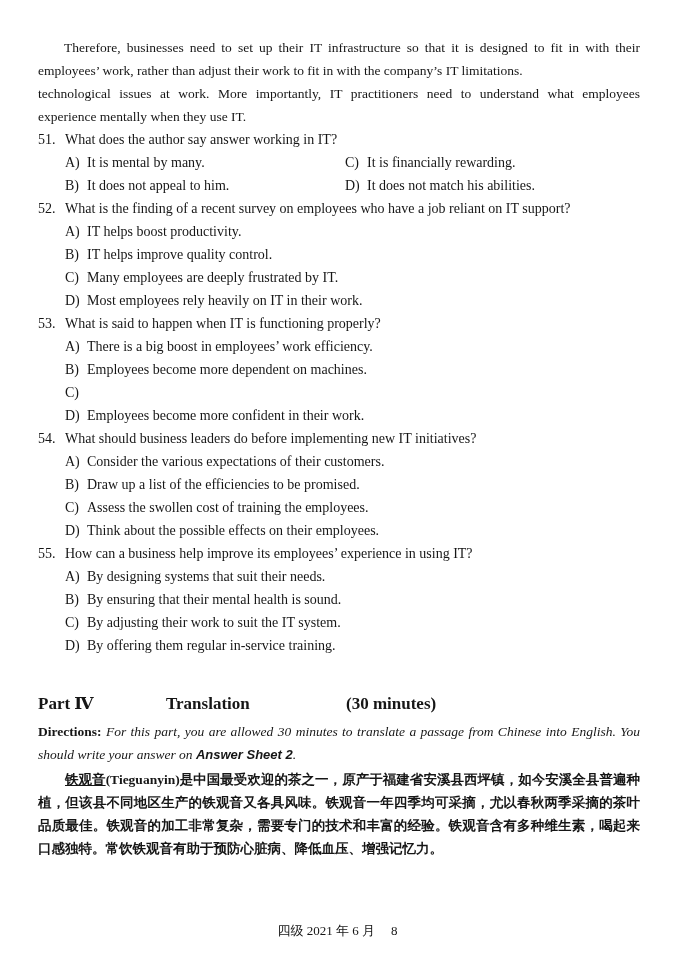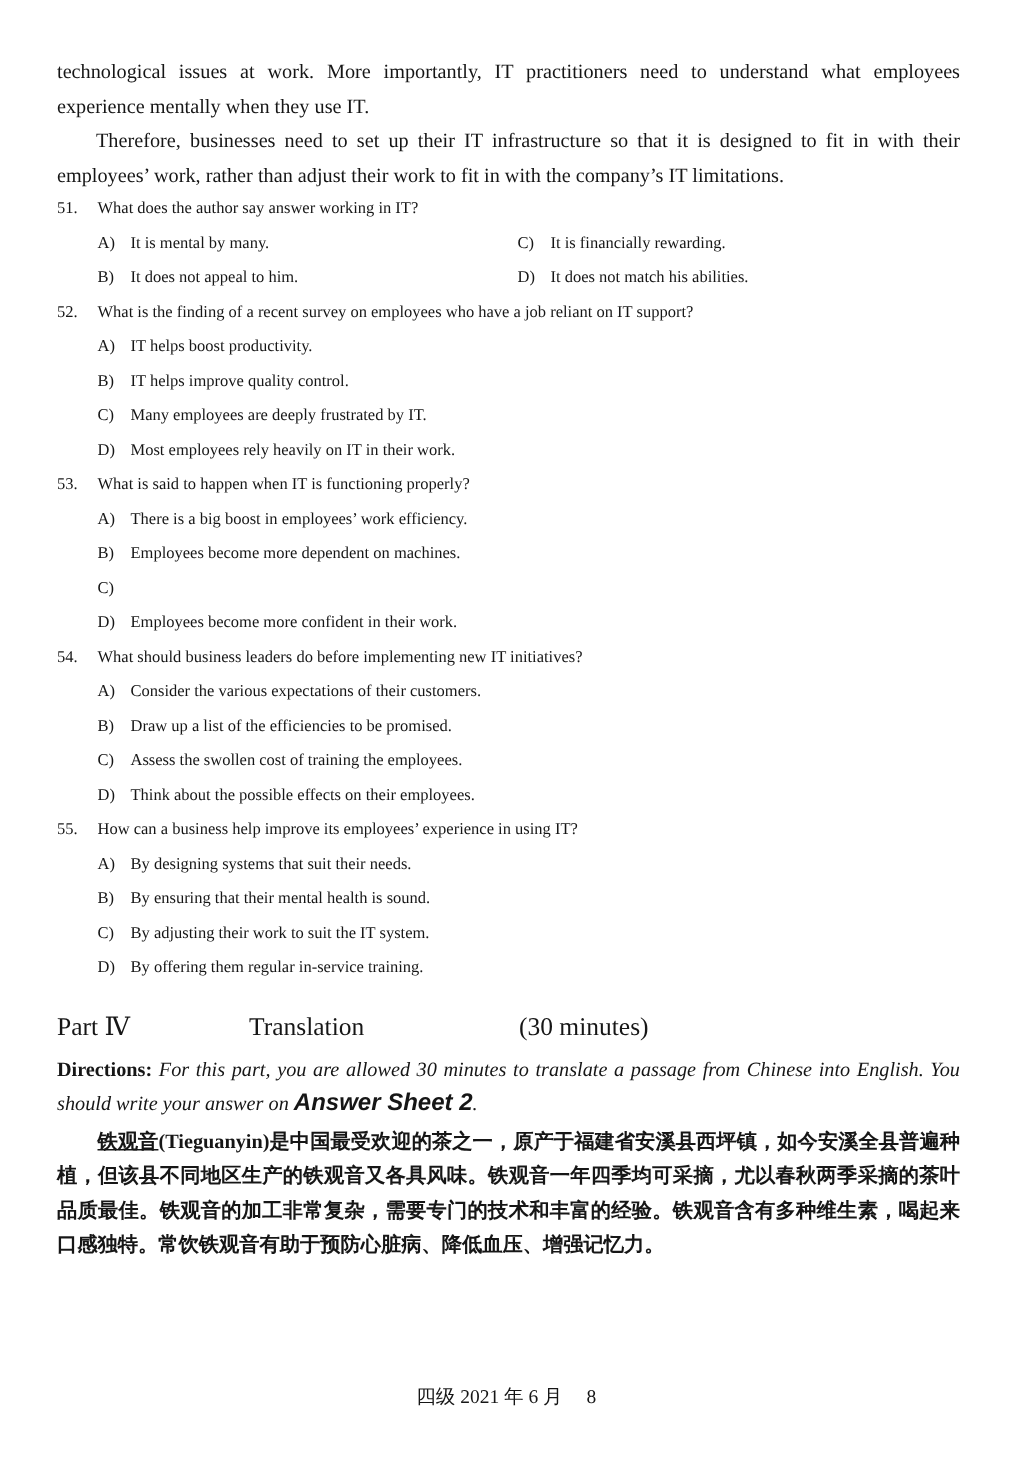--- a/index.html
+++ b/index.html
@@ -14,55 +14,55 @@
     position: absolute;
     left: 38px; top: 36px;
     width: 602px;
   }
   .para {
     font-size: 13.5px;
     line-height: 23px;
     text-align: justify;
   }
   .para.indent { text-indent: 26px; }
-  .question { font-size: 11px; line-height: 23px; }
+  .question { font-size: 14px; line-height: 23px; }
   .qline { display: flex; }
   .qnum { width: 27px; flex: 0 0 27px; }
   .qtext { flex: 1; }
   .options { padding-left: 27px; }
   .optrow { display: flex; }
   .optlabel { flex: 0 0 22px; }
   .options-grid {
     padding-left: 27px;
     display: grid;
     grid-template-columns: 280px 1fr;
   }
   .part-header {
-    margin-top: 15px;
-    font-weight: normal;
+    margin-top: 34px;
+    font-weight: bold;
     font-size: 17px;
     line-height: 26px;
     display: flex;
     align-items: flex-end;
   }
   .part-label { width: 128px; }
   .part-title { width: 180px; }
   .directions {
     margin-top: 3px;
     font-size: 13.5px;
     line-height: 23px;
     text-align: justify;
   }
   .dir-label { font-weight: bold; font-style: normal; }
   .dir-text { font-style: italic; }
   .answer-sheet {
     font-style: italic;
     font-weight: bold;
     font-family: "Liberation Sans", sans-serif;
-    font-size: 16px;
+    font-size: 13px;
   }
   .cn-passage {
     margin-top: 2px;
     font-size: 13.5px;
     line-height: 23px;
     text-align: justify;
     text-indent: 27px;
     font-weight: bold;
   }
   .underlined { text-decoration: underline; }
@@ -73,22 +73,22 @@
     text-align: center;
     font-size: 13px;
   }
   .footer .gap { display: inline-block; width: 16px; }
 </style>
 </head>
 <body>
 
 <div class="page">
 
+  <p class="para indent">Therefore, businesses need to set up their IT infrastructure so that it is designed to fit in with their employees’ work, rather than adjust their work to fit in with the company’s IT limitations.</p>
   <p class="para">technological issues at work. More importantly, IT practitioners need to understand what employees experience mentally when they use IT.</p>
-  <p class="para indent">Therefore, businesses need to set up their IT infrastructure so that it is designed to fit in with their employees’ work, rather than adjust their work to fit in with the company’s IT limitations.</p>
 
   <div class="question">
     <div class="qline">
       <span class="qnum">51.</span>
       <span class="qtext">What does the author say answer working in IT?</span>
     </div>
     <div class="options-grid">
       <div class="optrow">
         <span class="optlabel">A)</span>
         <span>It is mental by many.</span>

